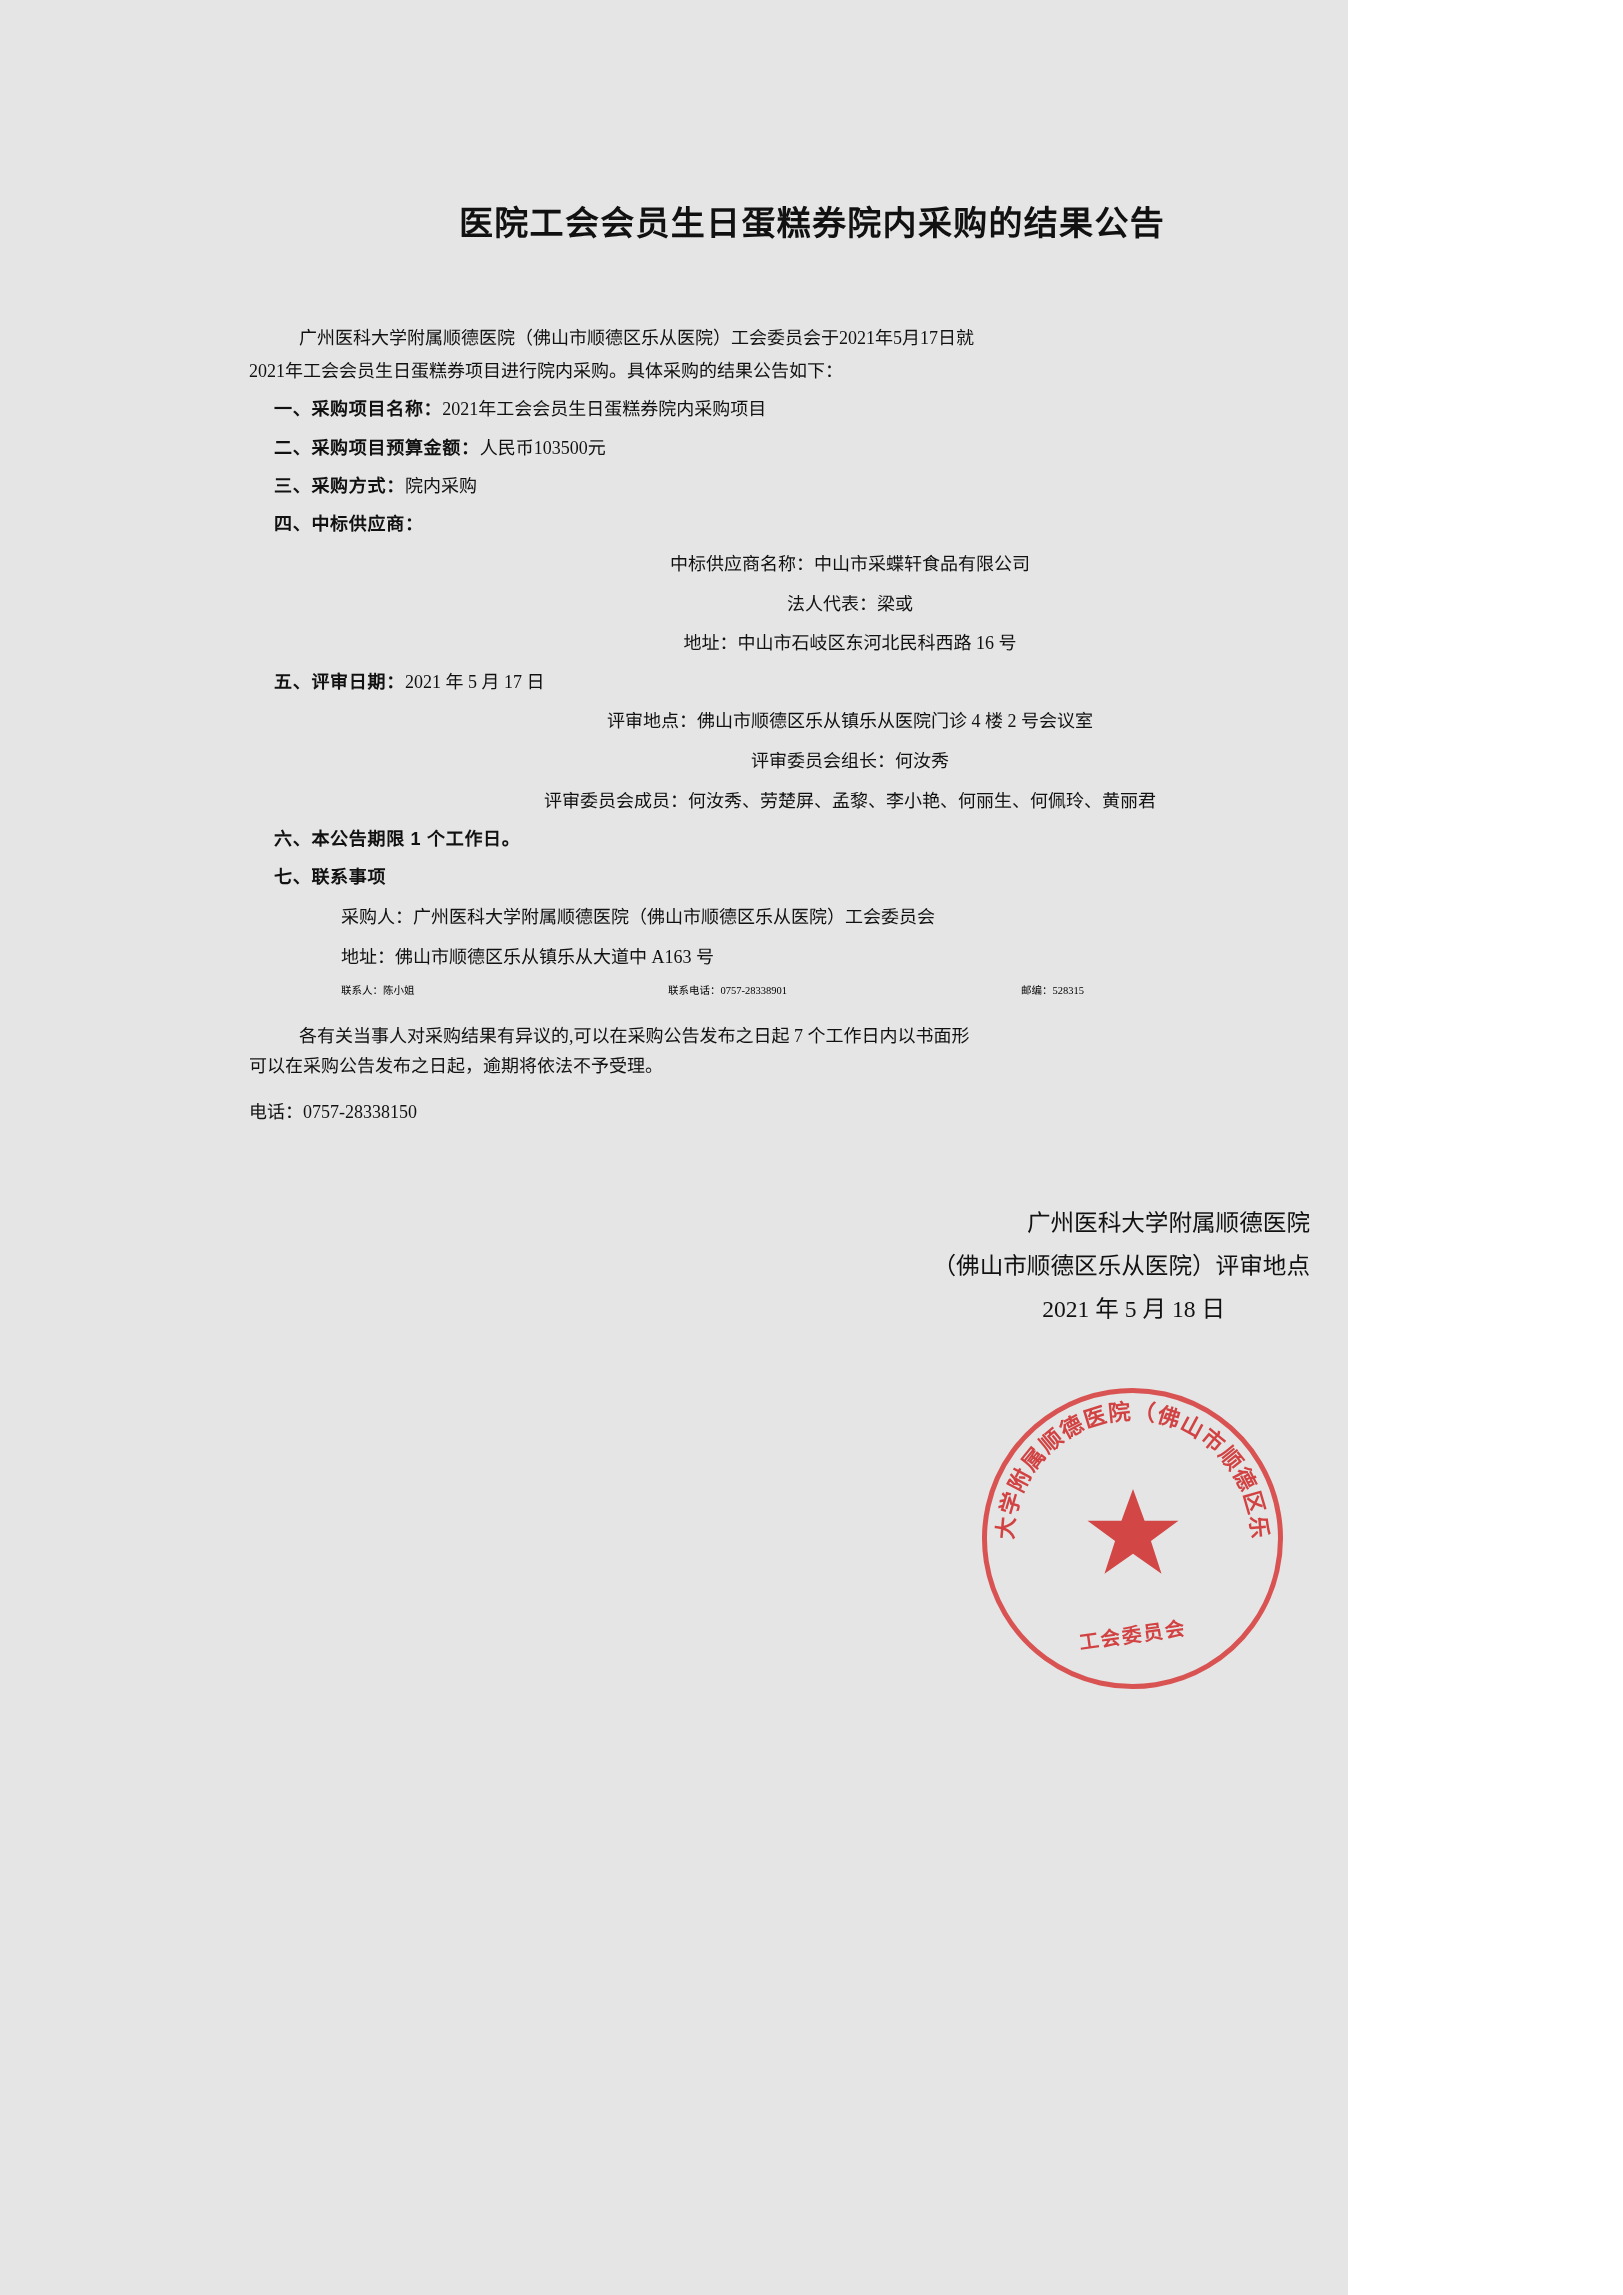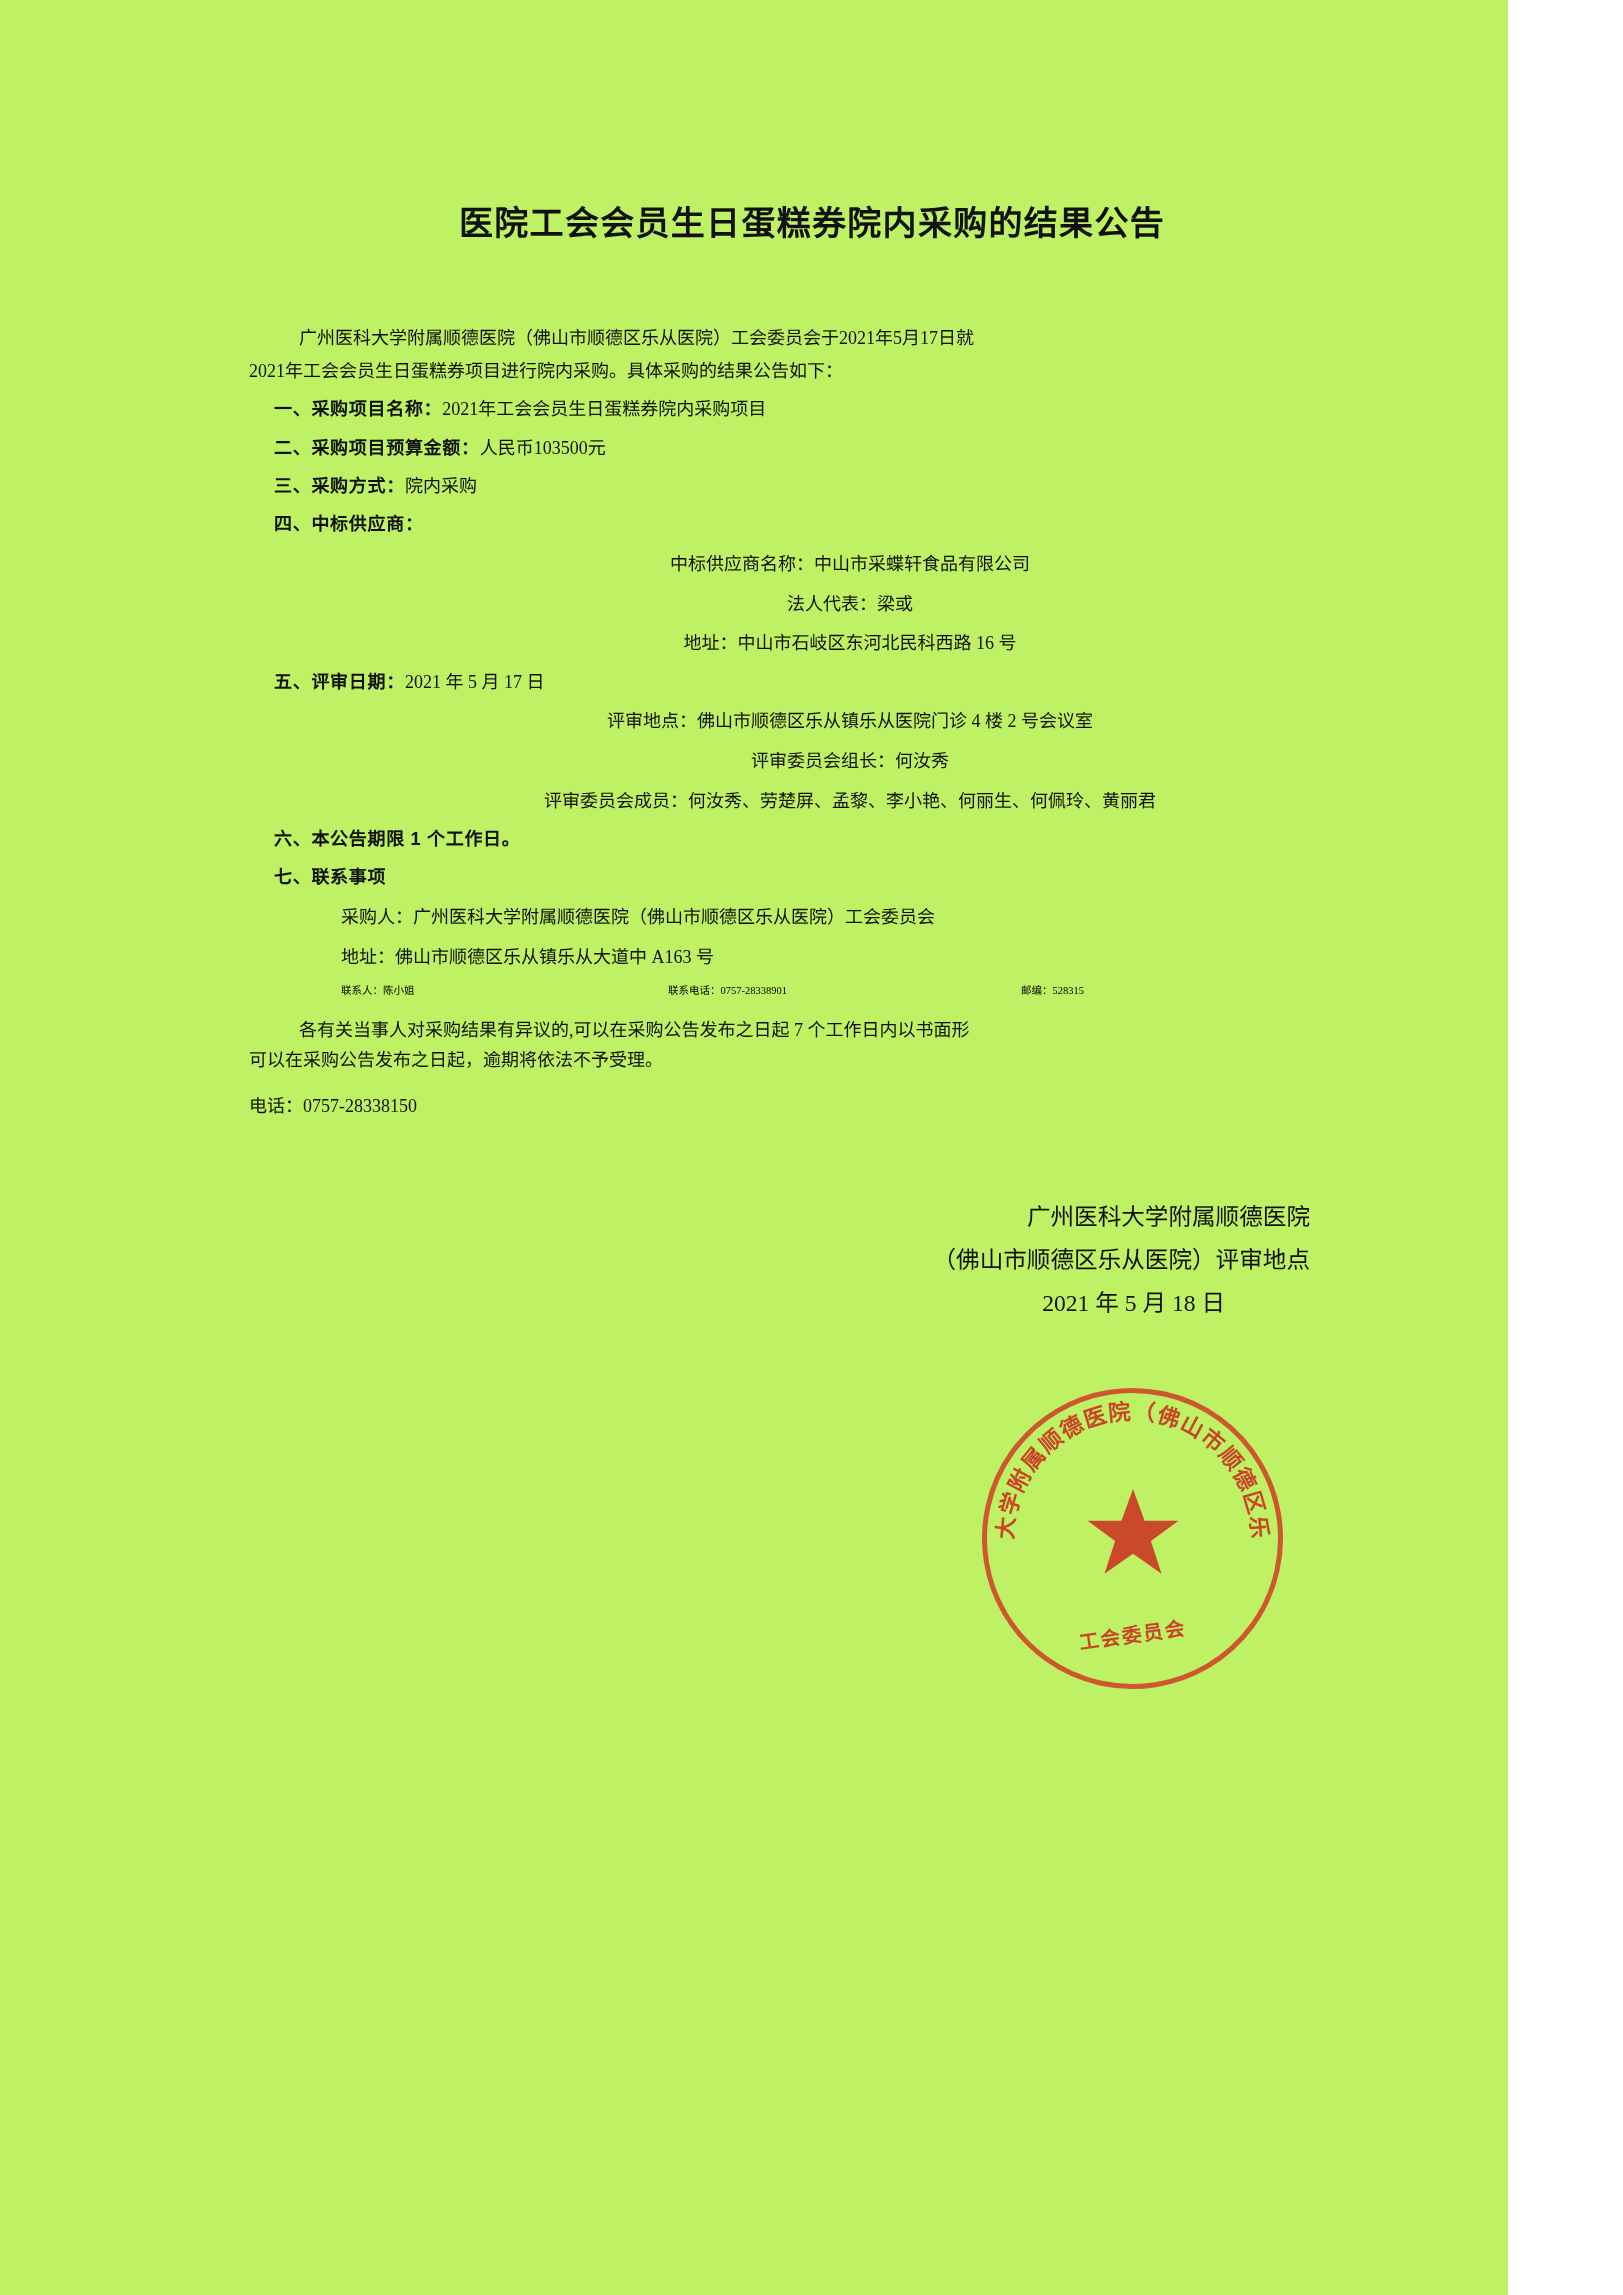--- a/index.html
+++ b/index.html
@@ -6,23 +6,23 @@
     margin: 0;
     padding: 0;
     background: #ffffff;
   }
   body {
     font-family: "Liberation Serif", "DejaVu Serif", serif;
     color: #000000;
   }
   .page {
     position: relative;
-    width: 1508px;
+    width: 1348px;
     height: 2295px;
-    background: #bef264;
+    background: #e5e5e5;
     overflow: hidden;
   }
   .doc {
     position: absolute;
     left: 0;
     top: 0;
     width: 1624px;
     padding: 0;
   }
   .title {
@@ -84,21 +84,21 @@
     margin-top: 10.5px;
     display: flex;
     gap: 45px;
   }
   .contactline .c1 { width: 282px; }
   .contactline .c2 { width: 308px; }
   .contactline .c3 { }
   .closing {
     text-indent: 50px;
     text-align: justify;
-    margin-top: 19px;
+    margin-top: 25px;
   }
   .closing2 {
     text-indent: 0;
     text-align: justify;
   }
   .phone {
     text-indent: 0;
     margin-top: 17px;
   }
   .signature {

